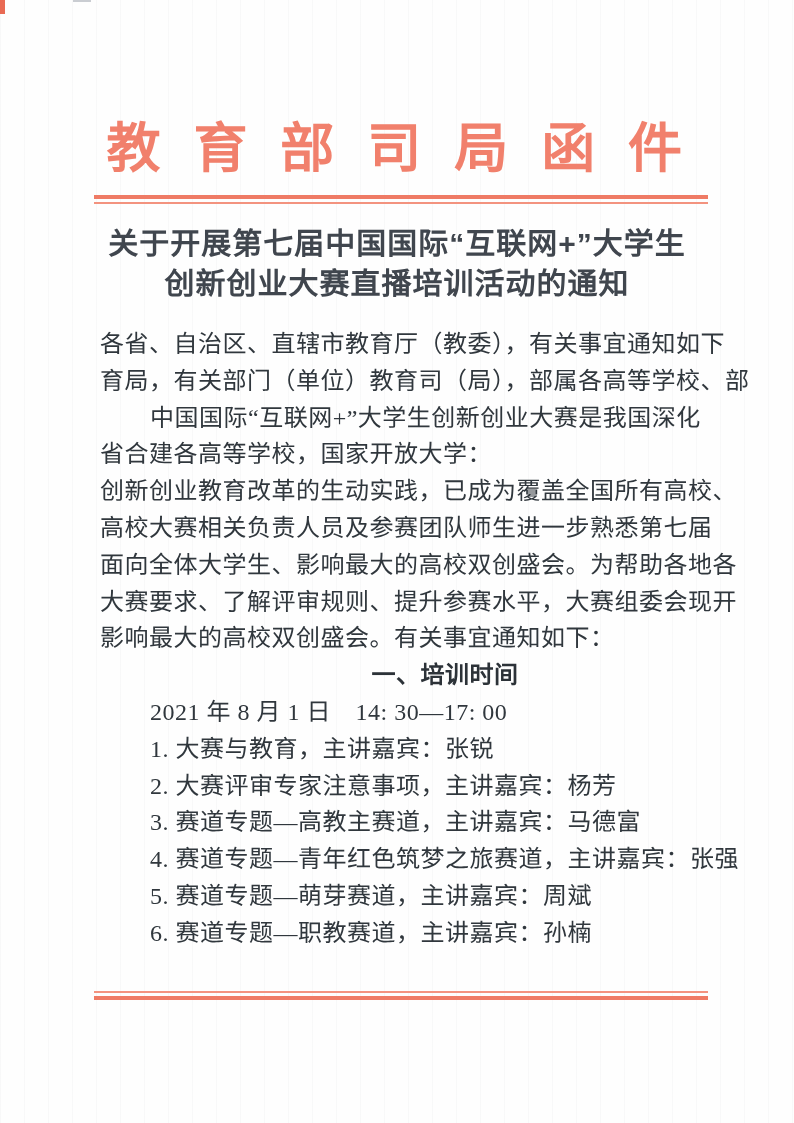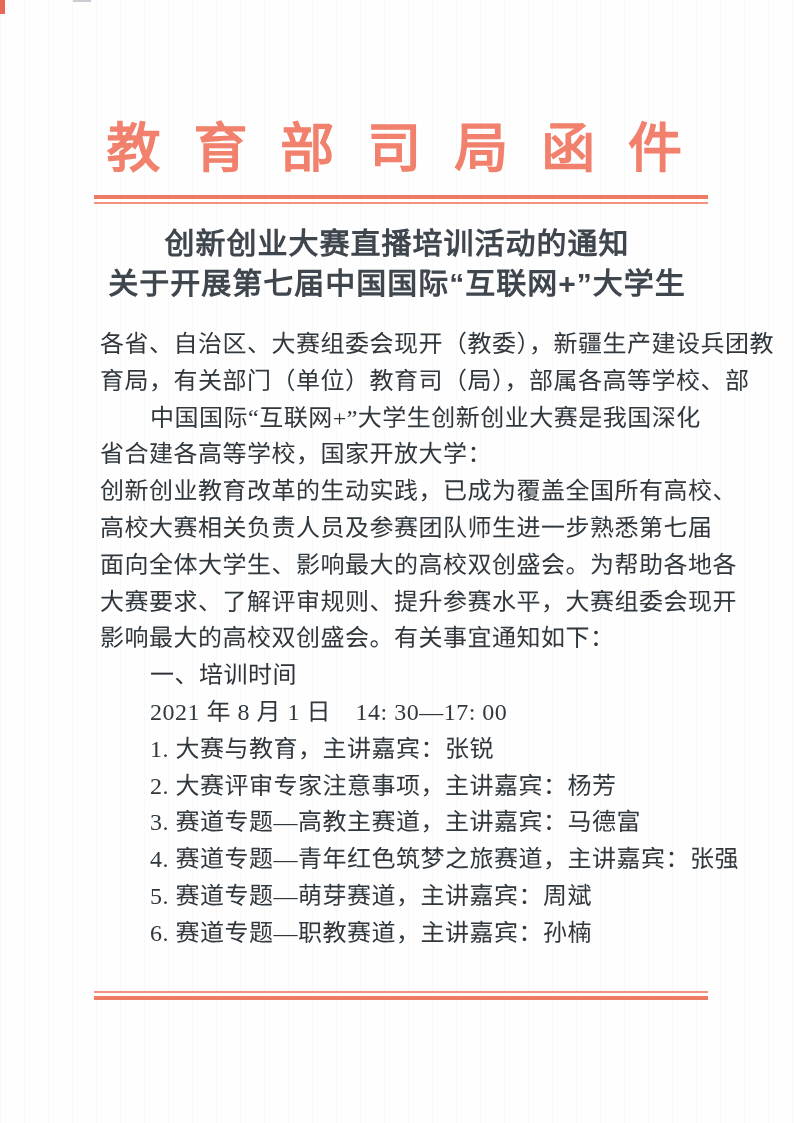--- a/index.html
+++ b/index.html
@@ -90,47 +90,48 @@
   }
   .bl {
     height: 36.8px;
     line-height: 36.8px;
     white-space: nowrap;
     letter-spacing: 0.5px;
   }
   .bl.ind { padding-left: 50px; }
   .bl.hd {
     font-family: "Liberation Sans", sans-serif;
-    font-weight: 400;
+    font-weight: 700;
     color: #2c3238;
+    text-align: center;
   }
 </style>
 </head>
 <body>
 
 <div class="page">
 
   <div class="corner-mark"></div>
   <div class="top-smudge"></div>
 
   <div class="letterhead">教 育 部 司 局 函 件</div>
 
   <div class="rule rule-top">
     <div class="thick"></div>
     <div class="gap"></div>
     <div class="thin"></div>
   </div>
 
   <div class="doc-title">
+    <div>关于开展第七届中国国际“互联网+”大学生</div>
     <div>创新创业大赛直播培训活动的通知</div>
-    <div>关于开展第七届中国国际“互联网+”大学生</div>
   </div>
 
   <div class="doc-body">
-    <div class="bl">各省、自治区、大赛组委会现开（教委），新疆生产建设兵团教</div>
+    <div class="bl">各省、自治区、直辖市教育厅（教委），有关事宜通知如下</div>
     <div class="bl">育局，有关部门（单位）教育司（局），部属各高等学校、部</div>
     <div class="bl ind">中国国际“互联网+”大学生创新创业大赛是我国深化</div>
     <div class="bl">省合建各高等学校，国家开放大学：</div>
     <div class="bl">创新创业教育改革的生动实践，已成为覆盖全国所有高校、</div>
     <div class="bl">高校大赛相关负责人员及参赛团队师生进一步熟悉第七届</div>
     <div class="bl">面向全体大学生、影响最大的高校双创盛会。为帮助各地各</div>
     <div class="bl">大赛要求、了解评审规则、提升参赛水平，大赛组委会现开</div>
     <div class="bl">影响最大的高校双创盛会。有关事宜通知如下：</div>
     <div class="bl ind hd">一、培训时间</div>
     <div class="bl ind">2021 年 8 月 1 日　14: 30—17: 00</div>

